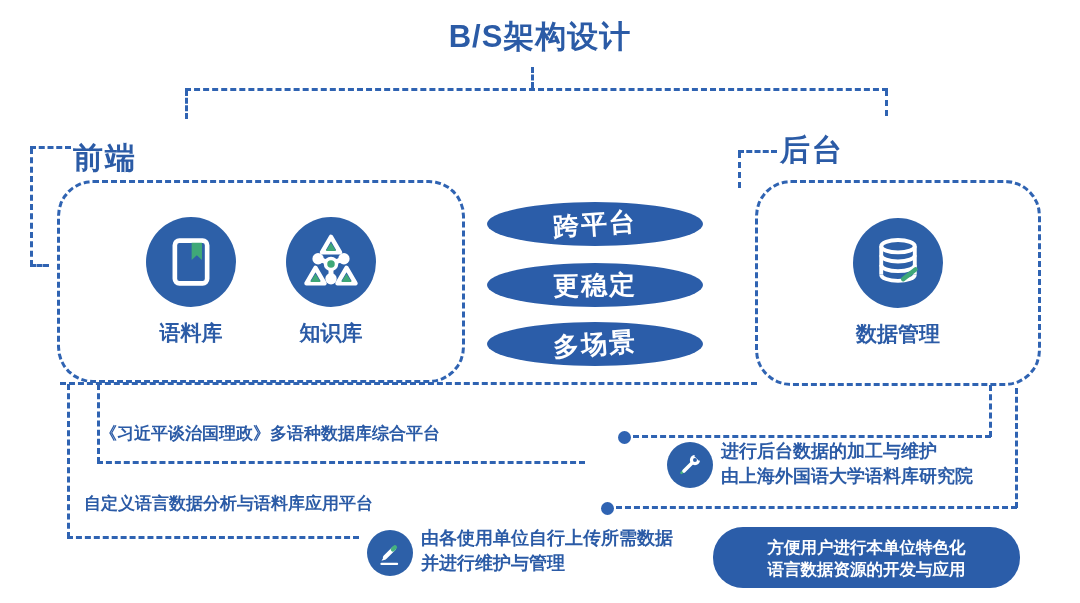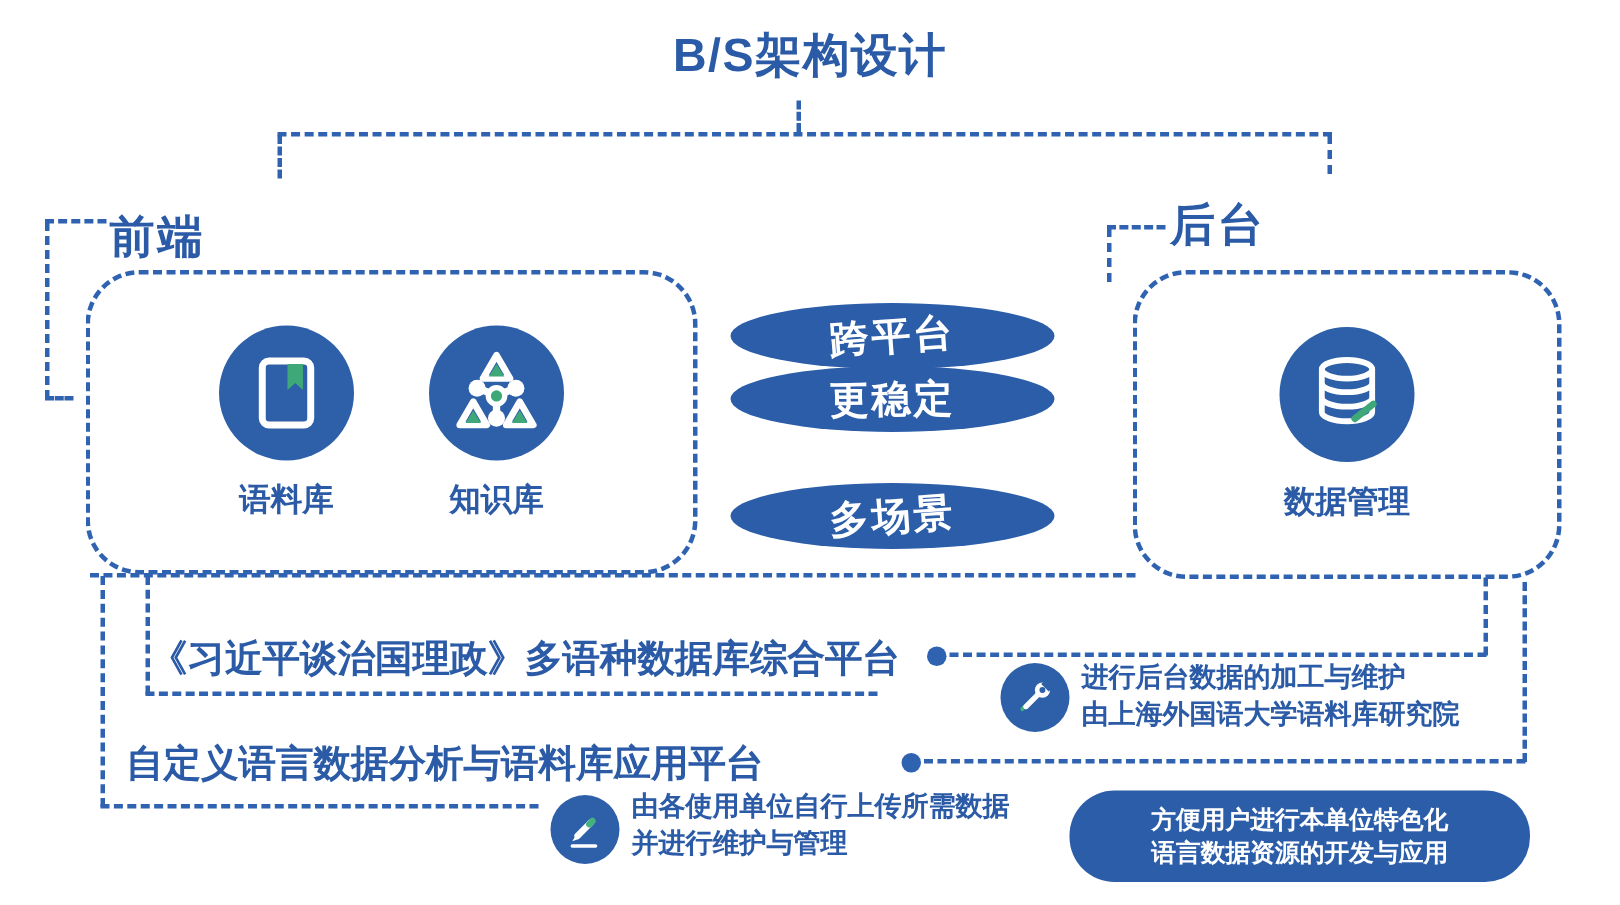--- a/index.html
+++ b/index.html
@@ -29,21 +29,21 @@
   }
   .circle svg{width:62px;height:62px;display:block;}
   .caption{margin-top:12px;font-size:21px;font-weight:800;color:#2b5ba6;white-space:nowrap;}
   
   .ellipse{
     position:absolute;left:487px;width:216px;height:44px;border-radius:50%;
     background:#2b5da9;display:flex;align-items:center;justify-content:center;
     color:#fff;font-size:26px;font-weight:800;letter-spacing:2px;
   }
   
-  .plat{position:absolute;font-size:25px;font-weight:800;color:#2b5ba6;white-space:nowrap;}
+  .plat{position:absolute;font-size:17px;font-weight:800;color:#2b5ba6;white-space:nowrap;}
   
   .note-circle{
     position:absolute;width:46px;height:46px;border-radius:50%;background:#2d60a8;
     display:flex;align-items:center;justify-content:center;
   }
   .note-circle svg{width:34px;height:34px;display:block;}
   .note-text{position:absolute;font-size:18px;font-weight:700;color:#2b5ba6;line-height:25px;white-space:nowrap;}
   .callout{
     position:absolute;left:713px;top:527px;width:307px;height:61px;border-radius:30px;
     background:#2b5da9;display:flex;flex-direction:column;align-items:center;justify-content:center;
@@ -121,21 +121,21 @@
           <line x1="28" y1="36.5" x2="37.5" y2="29" stroke="#3fa878" stroke-width="3.5" stroke-linecap="round"></line>
         </svg>
       </div>
       <div class="caption">数据管理</div>
     </div>
   </div>
 
   <div class="ellipse" style="top:202px;">
     <span style="transform:rotate(-4deg);">跨平台</span>
   </div>
-  <div class="ellipse" style="top:244px;">
+  <div class="ellipse" style="top:263px;">
     <span style="transform:rotate(-1deg);">更稳定</span>
   </div>
   <div class="ellipse" style="top:322px;">
     <span style="transform:rotate(-4deg);">多场景</span>
   </div>
 
   <div class="dash-h" style="left:60px;top:382px;width:697px;"></div>
   <div class="dash-v" style="left:67px;top:384px;height:154px;"></div>
   <div class="dash-h" style="left:67px;top:536px;width:292px;"></div>
   <div class="dash-v" style="left:97px;top:384px;height:79px;"></div>

